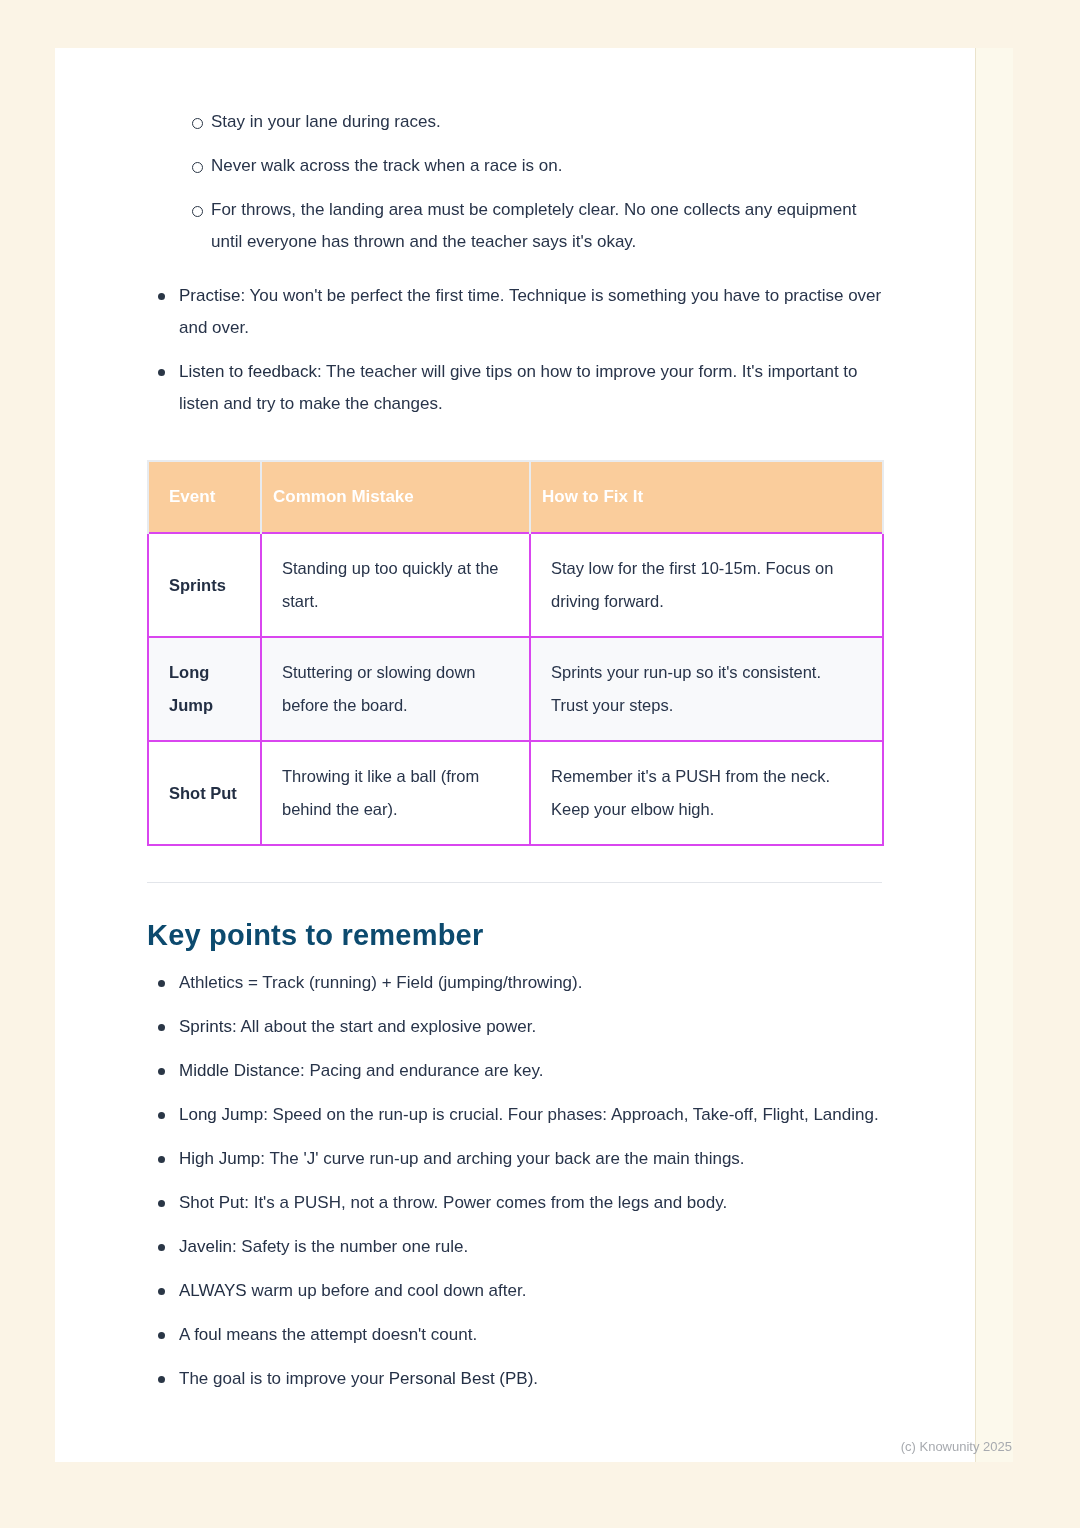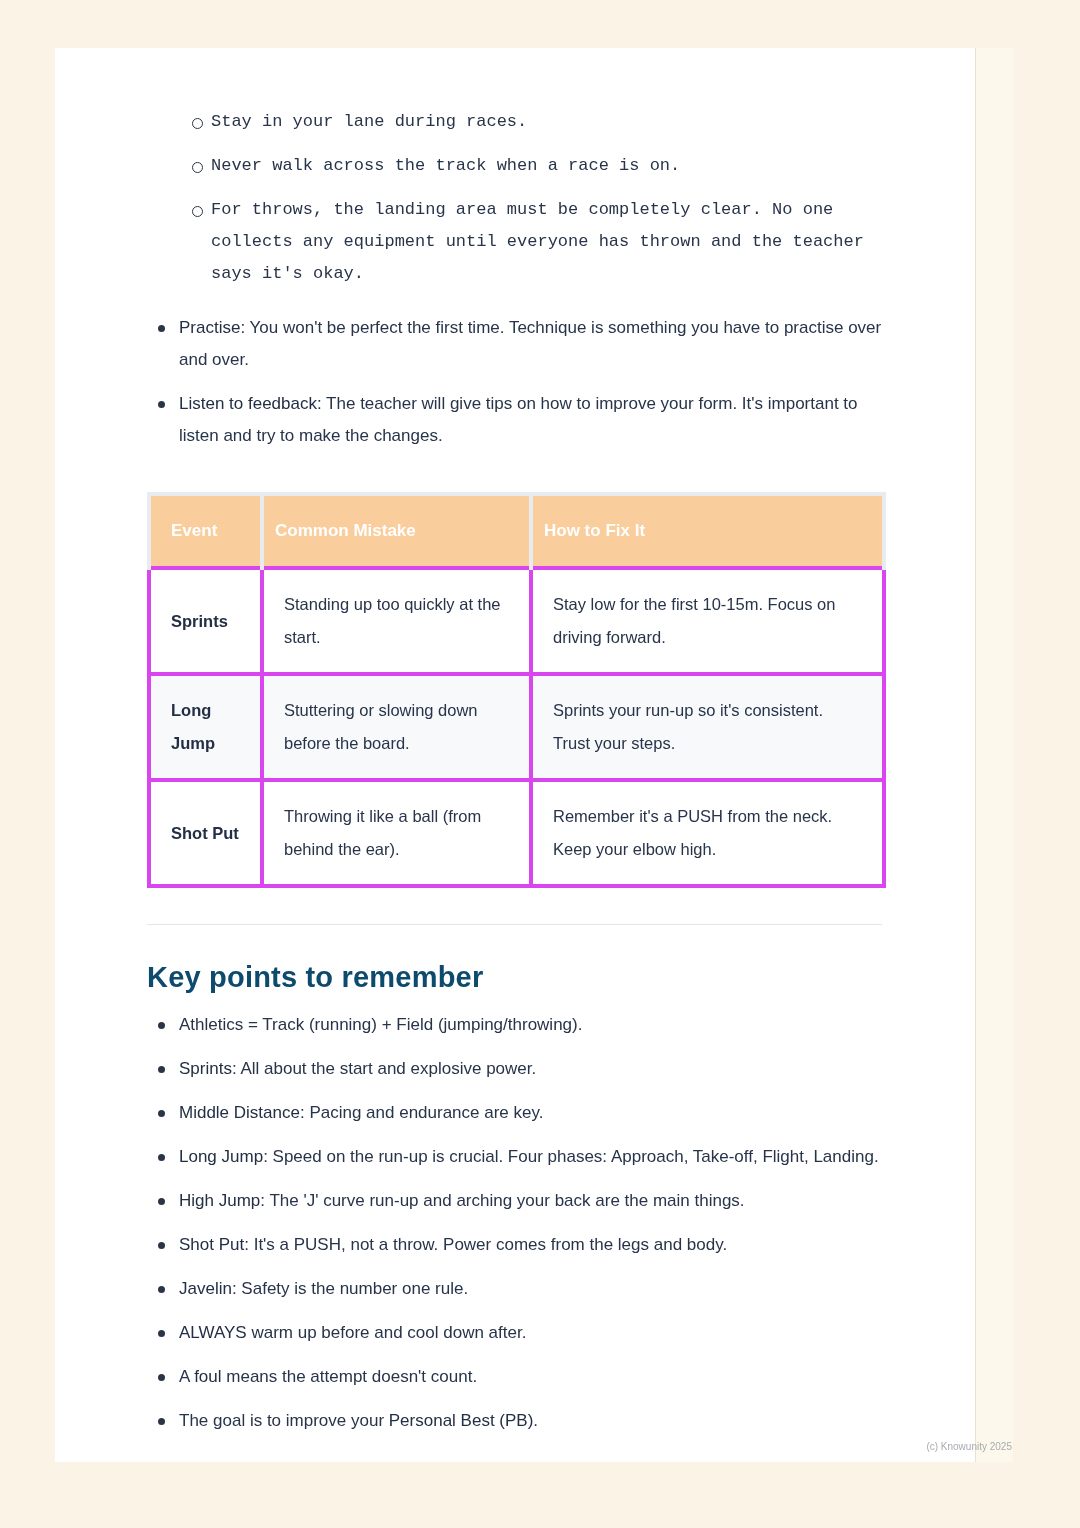--- a/index.html
+++ b/index.html
@@ -36,21 +36,21 @@
     top: 58px;
     width: 738px;
     font-size: 17px;
     line-height: 32px;
     color: #28344A;
   }
   ul { list-style: none; margin: 0; padding: 0; }
   li { position: relative; margin-bottom: 12px; }
   strong { font-weight: 400; color: #232F44; }
 
-  .sub-list { margin-bottom: 22px; font-family: Liberation Mono, monospace; }
+  .sub-list { margin-bottom: 22px; }
   .sub-list li { padding-left: 64px; }
   .sub-list li::before {
     content: "";
     position: absolute;
     left: 45px;
     top: 12px;
     width: 9px;
     height: 9px;
     border: 1.6px solid #2A3646;
     border-radius: 50%;
@@ -68,21 +68,21 @@
   }
 
   table.mistakes {
     margin-top: 40px;
     width: 735px;
     border-collapse: collapse;
     table-layout: fixed;
     font-size: 16.5px;
   }
   table.mistakes th, table.mistakes td {
-    border: 4px solid #d946ef;
+    border: 2px solid #d946ef;
     text-align: left;
     vertical-align: middle;
     padding: 18px 20px;
     line-height: 33px;
   }
   table.mistakes th {
     background: #FACD9C;
     color: #FFFFFF;
     font-weight: 700;
     font-size: 17px;
@@ -108,21 +108,21 @@
     font-weight: 700;
     color: #0c4a6e;
     letter-spacing: 0.2px;
   }
   .key-list { margin-top: 14px; }
 
   .footer {
     position: absolute;
     top: 1438px;
     right: 68px;
-    font-size: 10px;
+    font-size: 13px;
     color: #A7AAAF;
     line-height: 18px;
   }
 </style>
 </head>
 <body>
 
 <div class="page">
   <div class="content">
 

